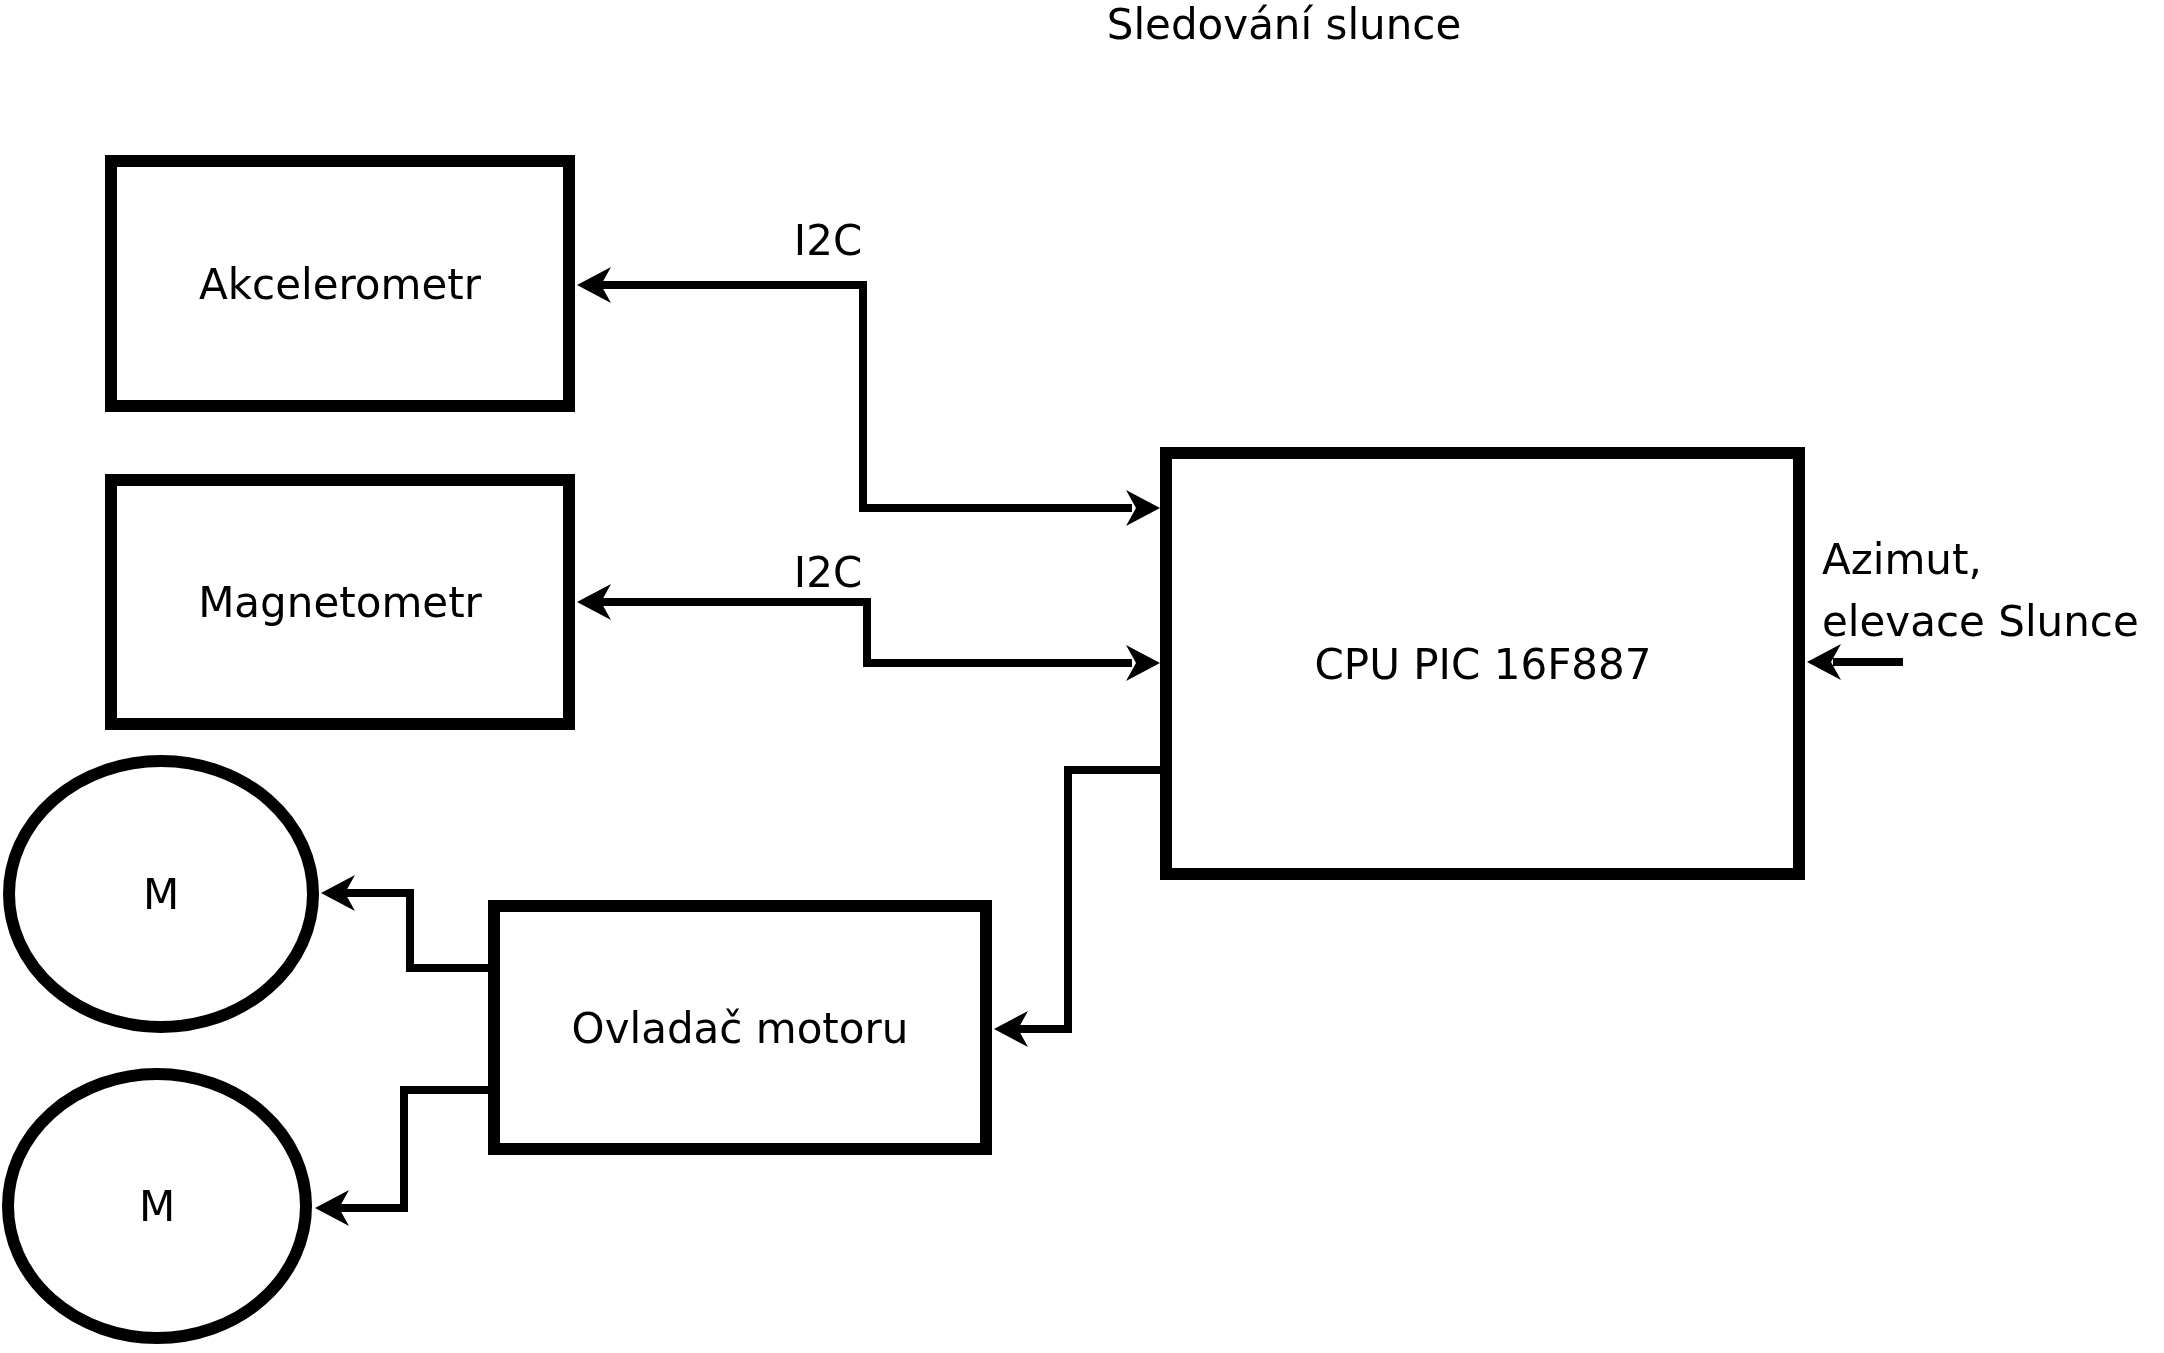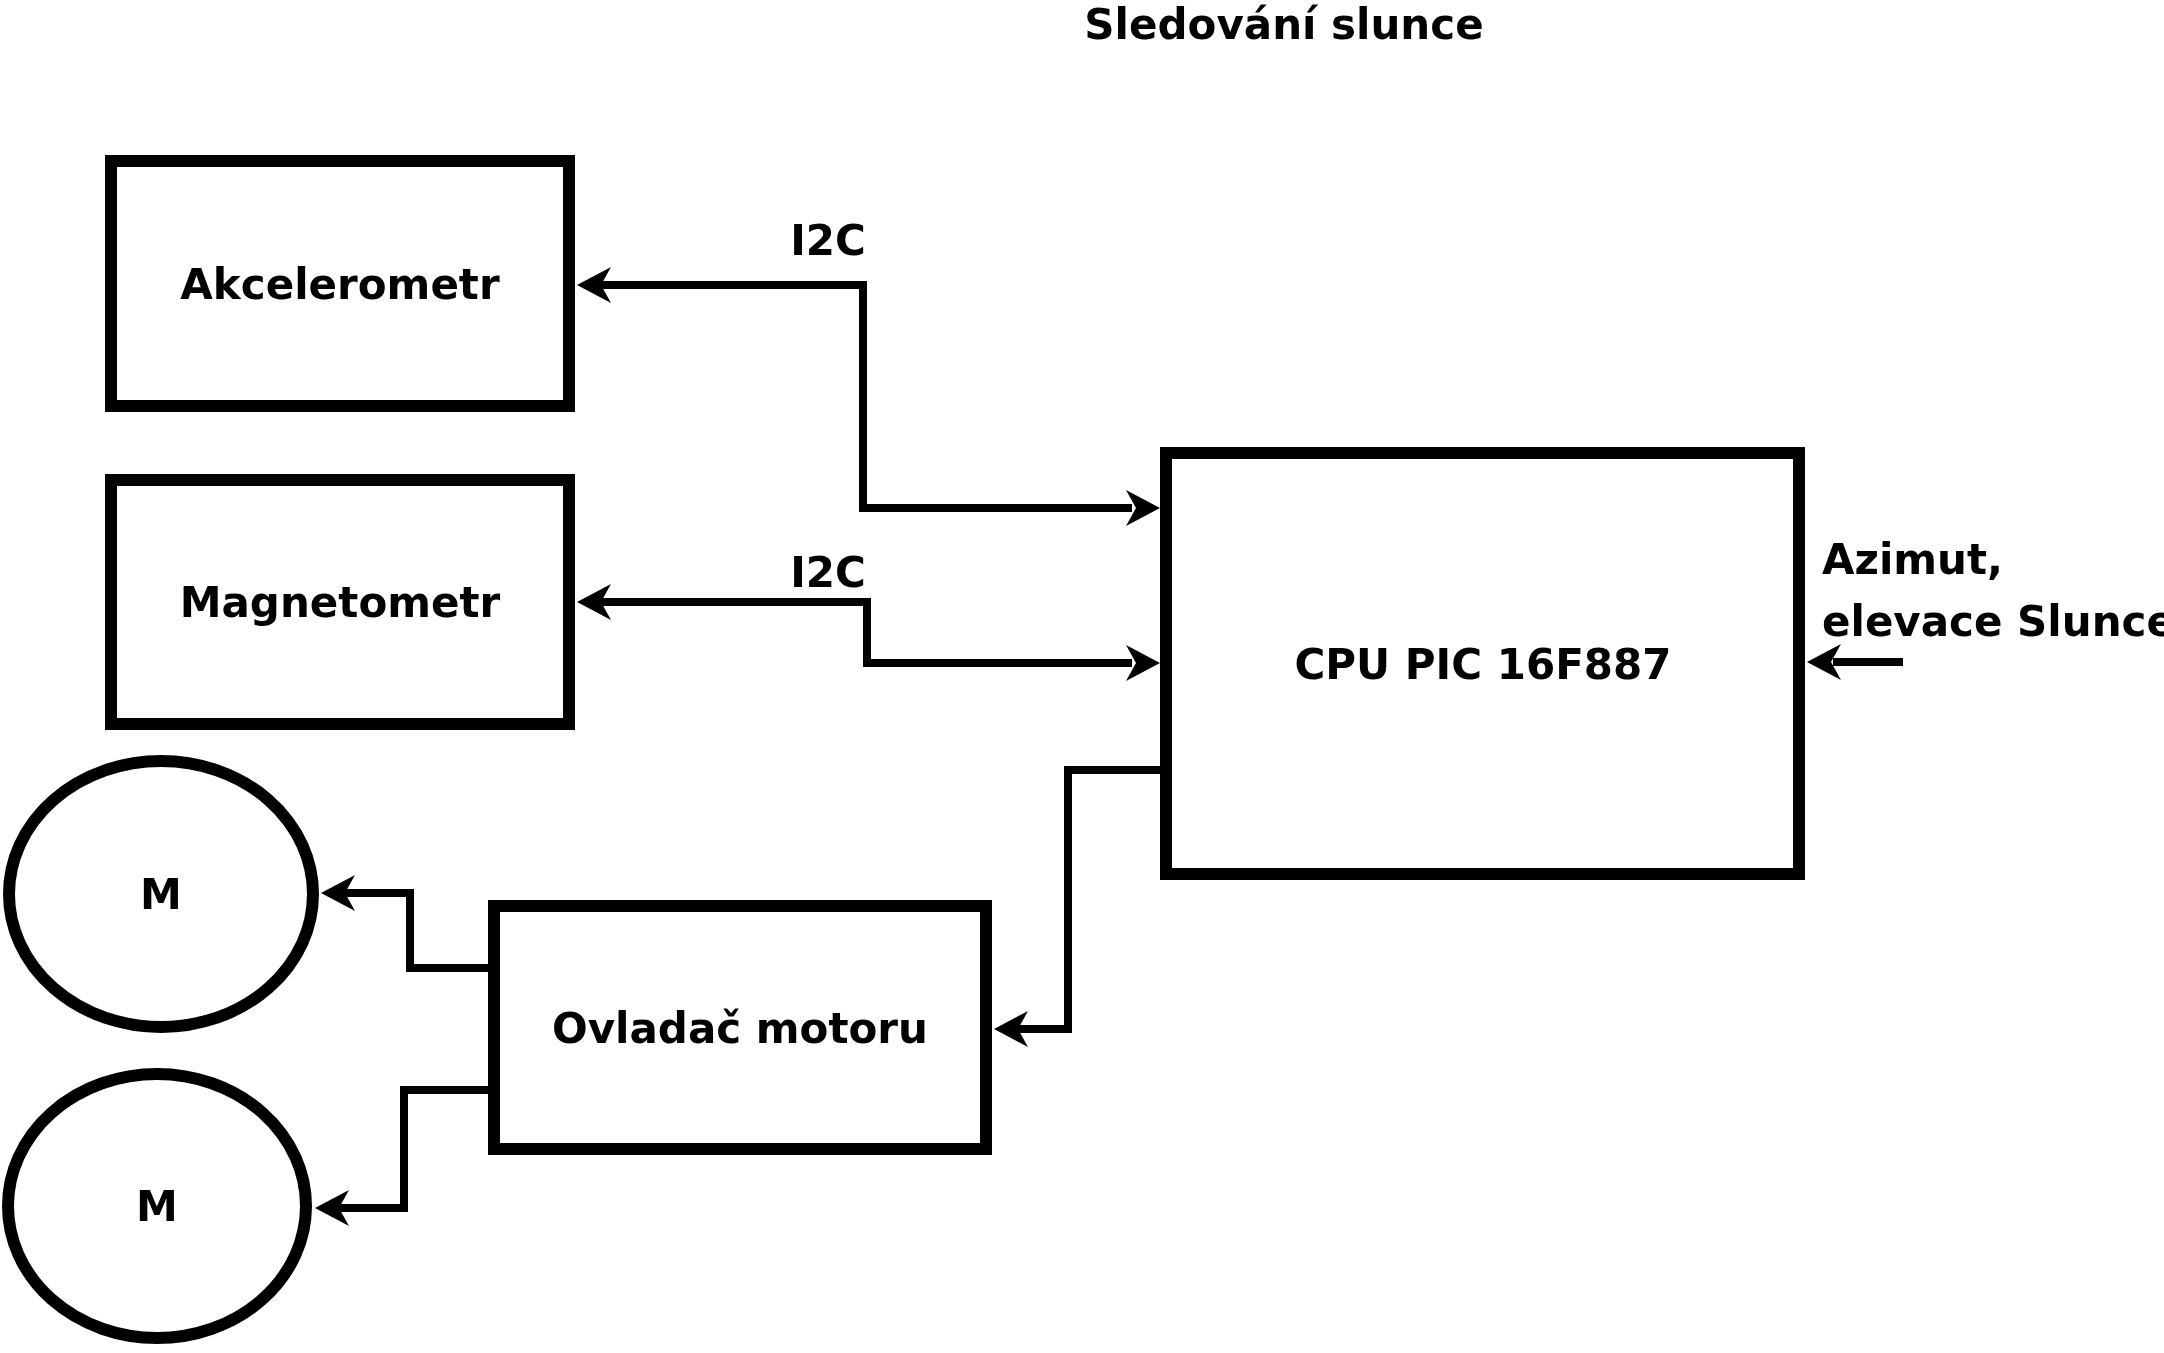--- a/index.html
+++ b/index.html
@@ -6,21 +6,20 @@
     margin: 0;
     padding: 0;
     background: #ffffff;
   }
   .stage {
     position: relative;
     width: 2164px;
     height: 1353px;
     background: #ffffff;
     overflow: hidden;
-    font-weight: bold;
   }
   svg {
     display: block;
   }
   .block-rect {
     fill: #ffffff;
     stroke: #000000;
     stroke-width: 12px;
   }
   .motor-ellipse {

